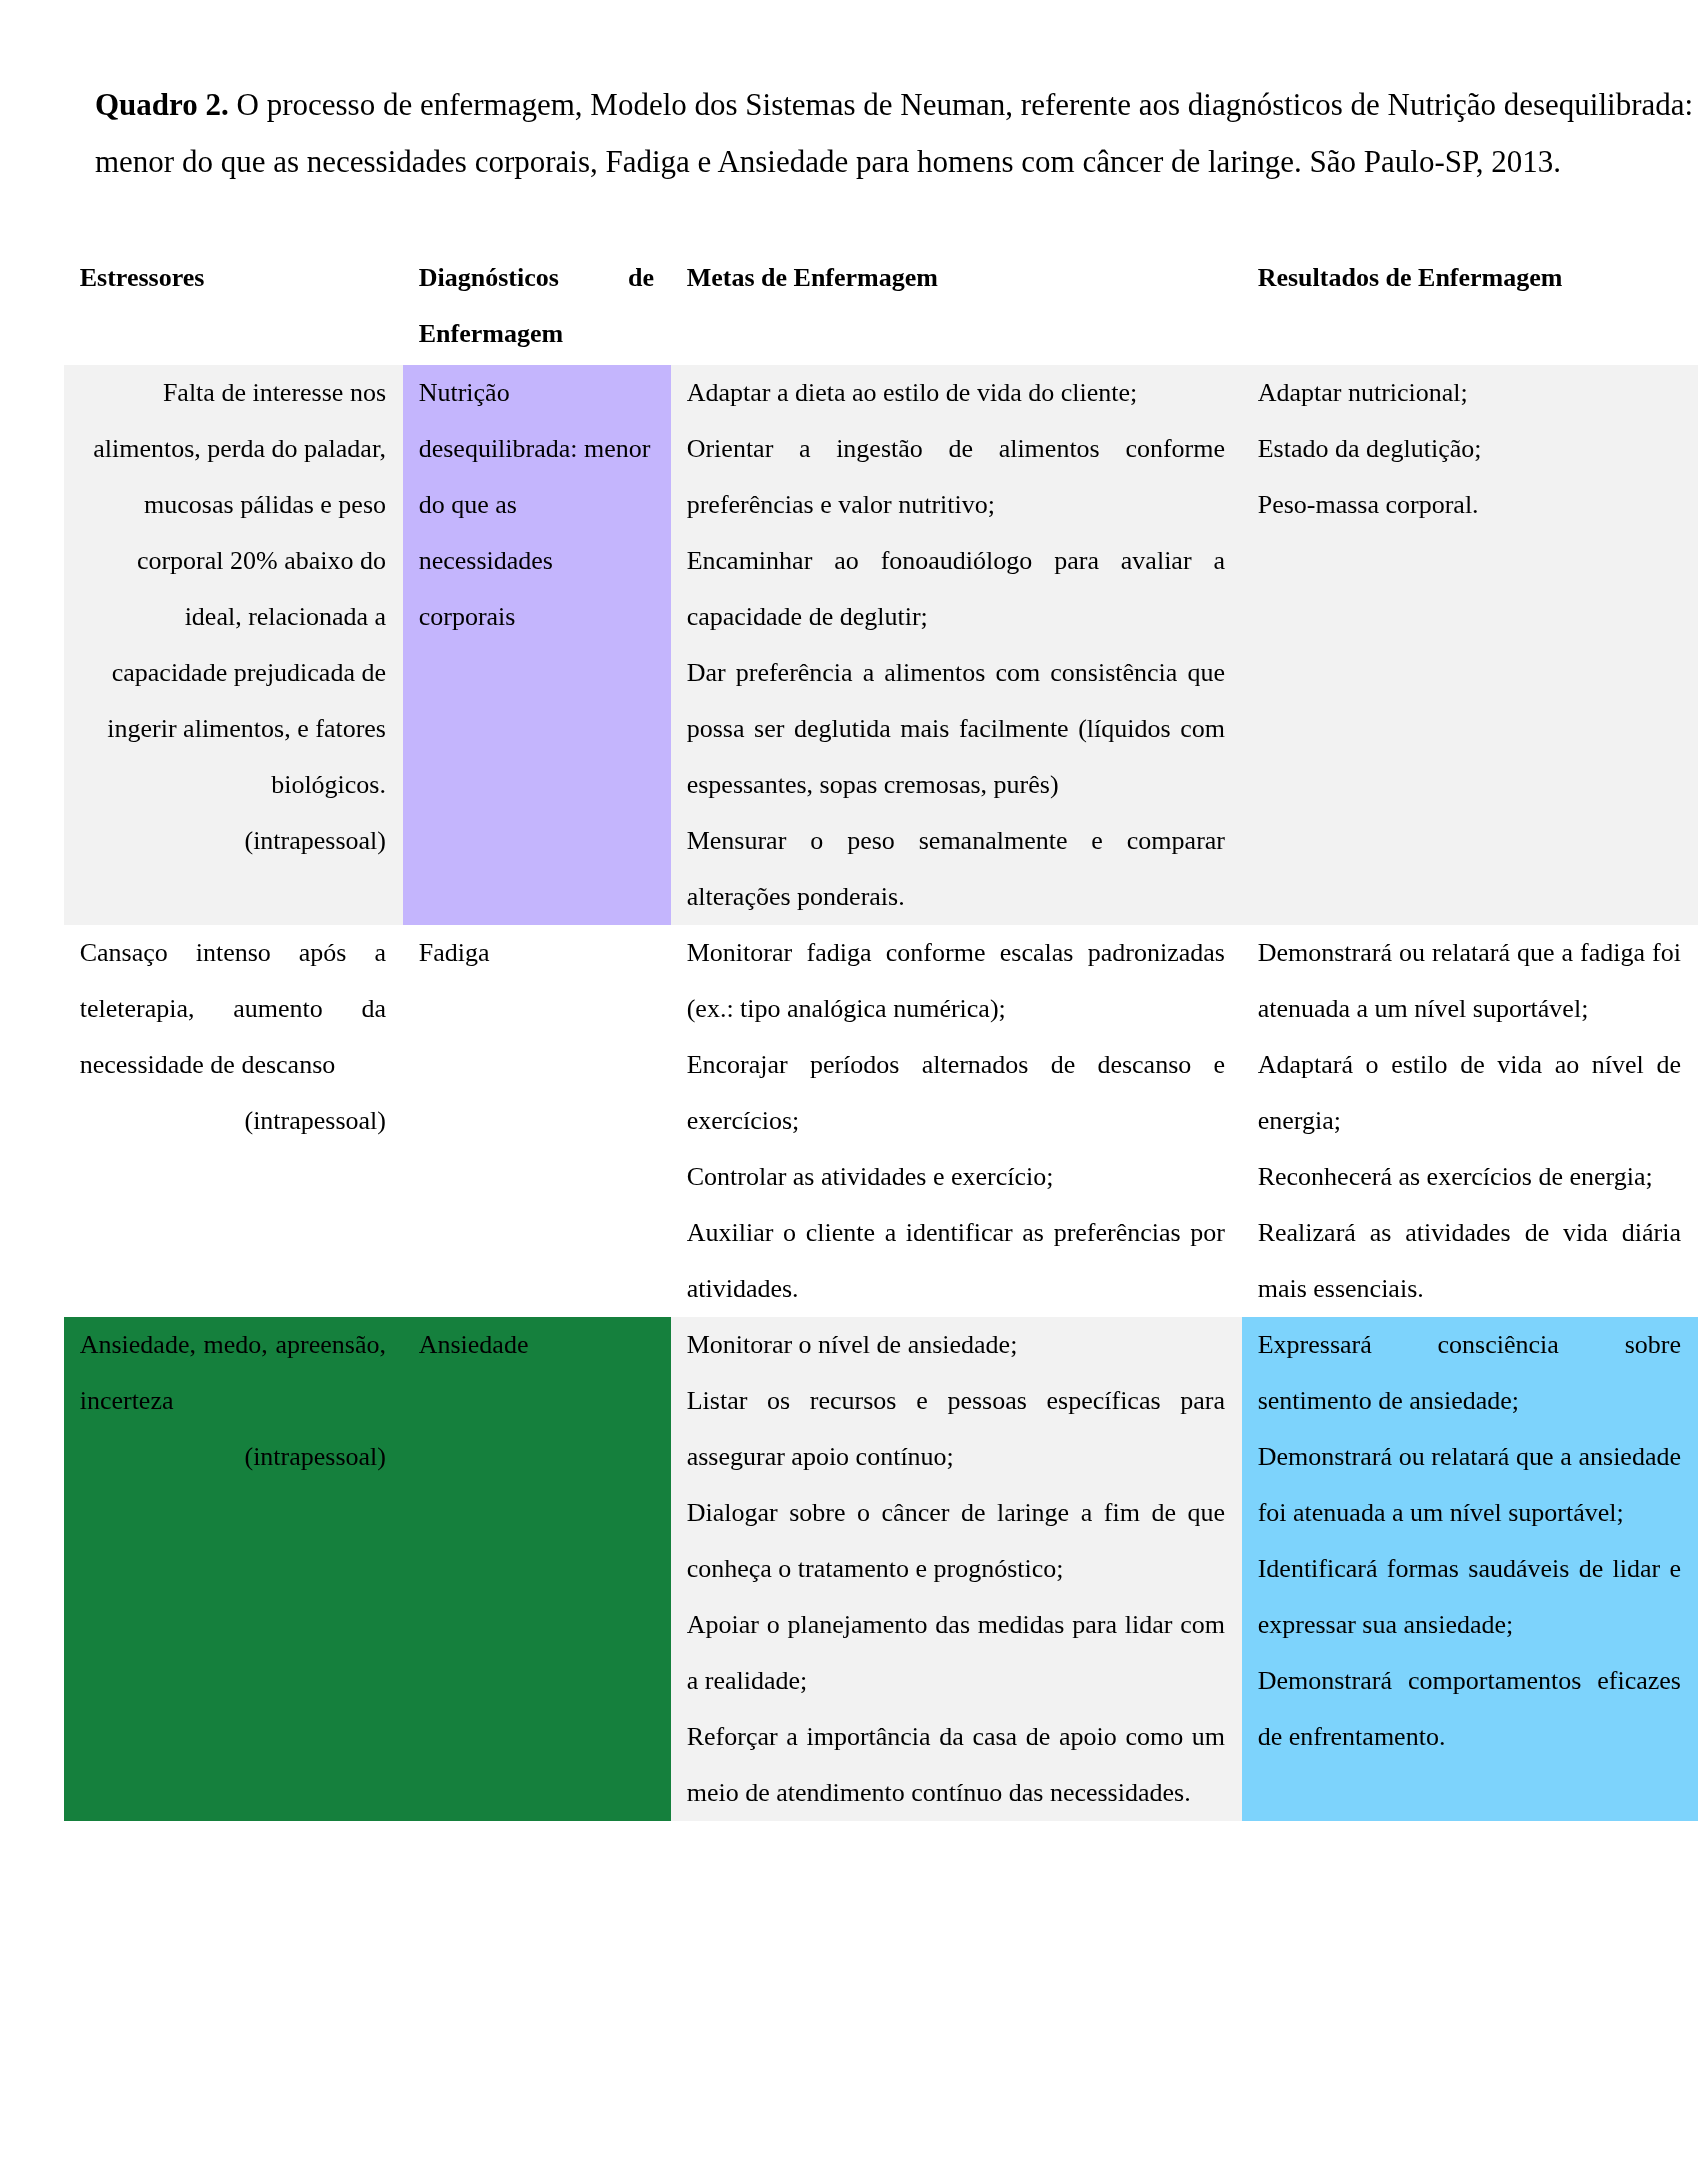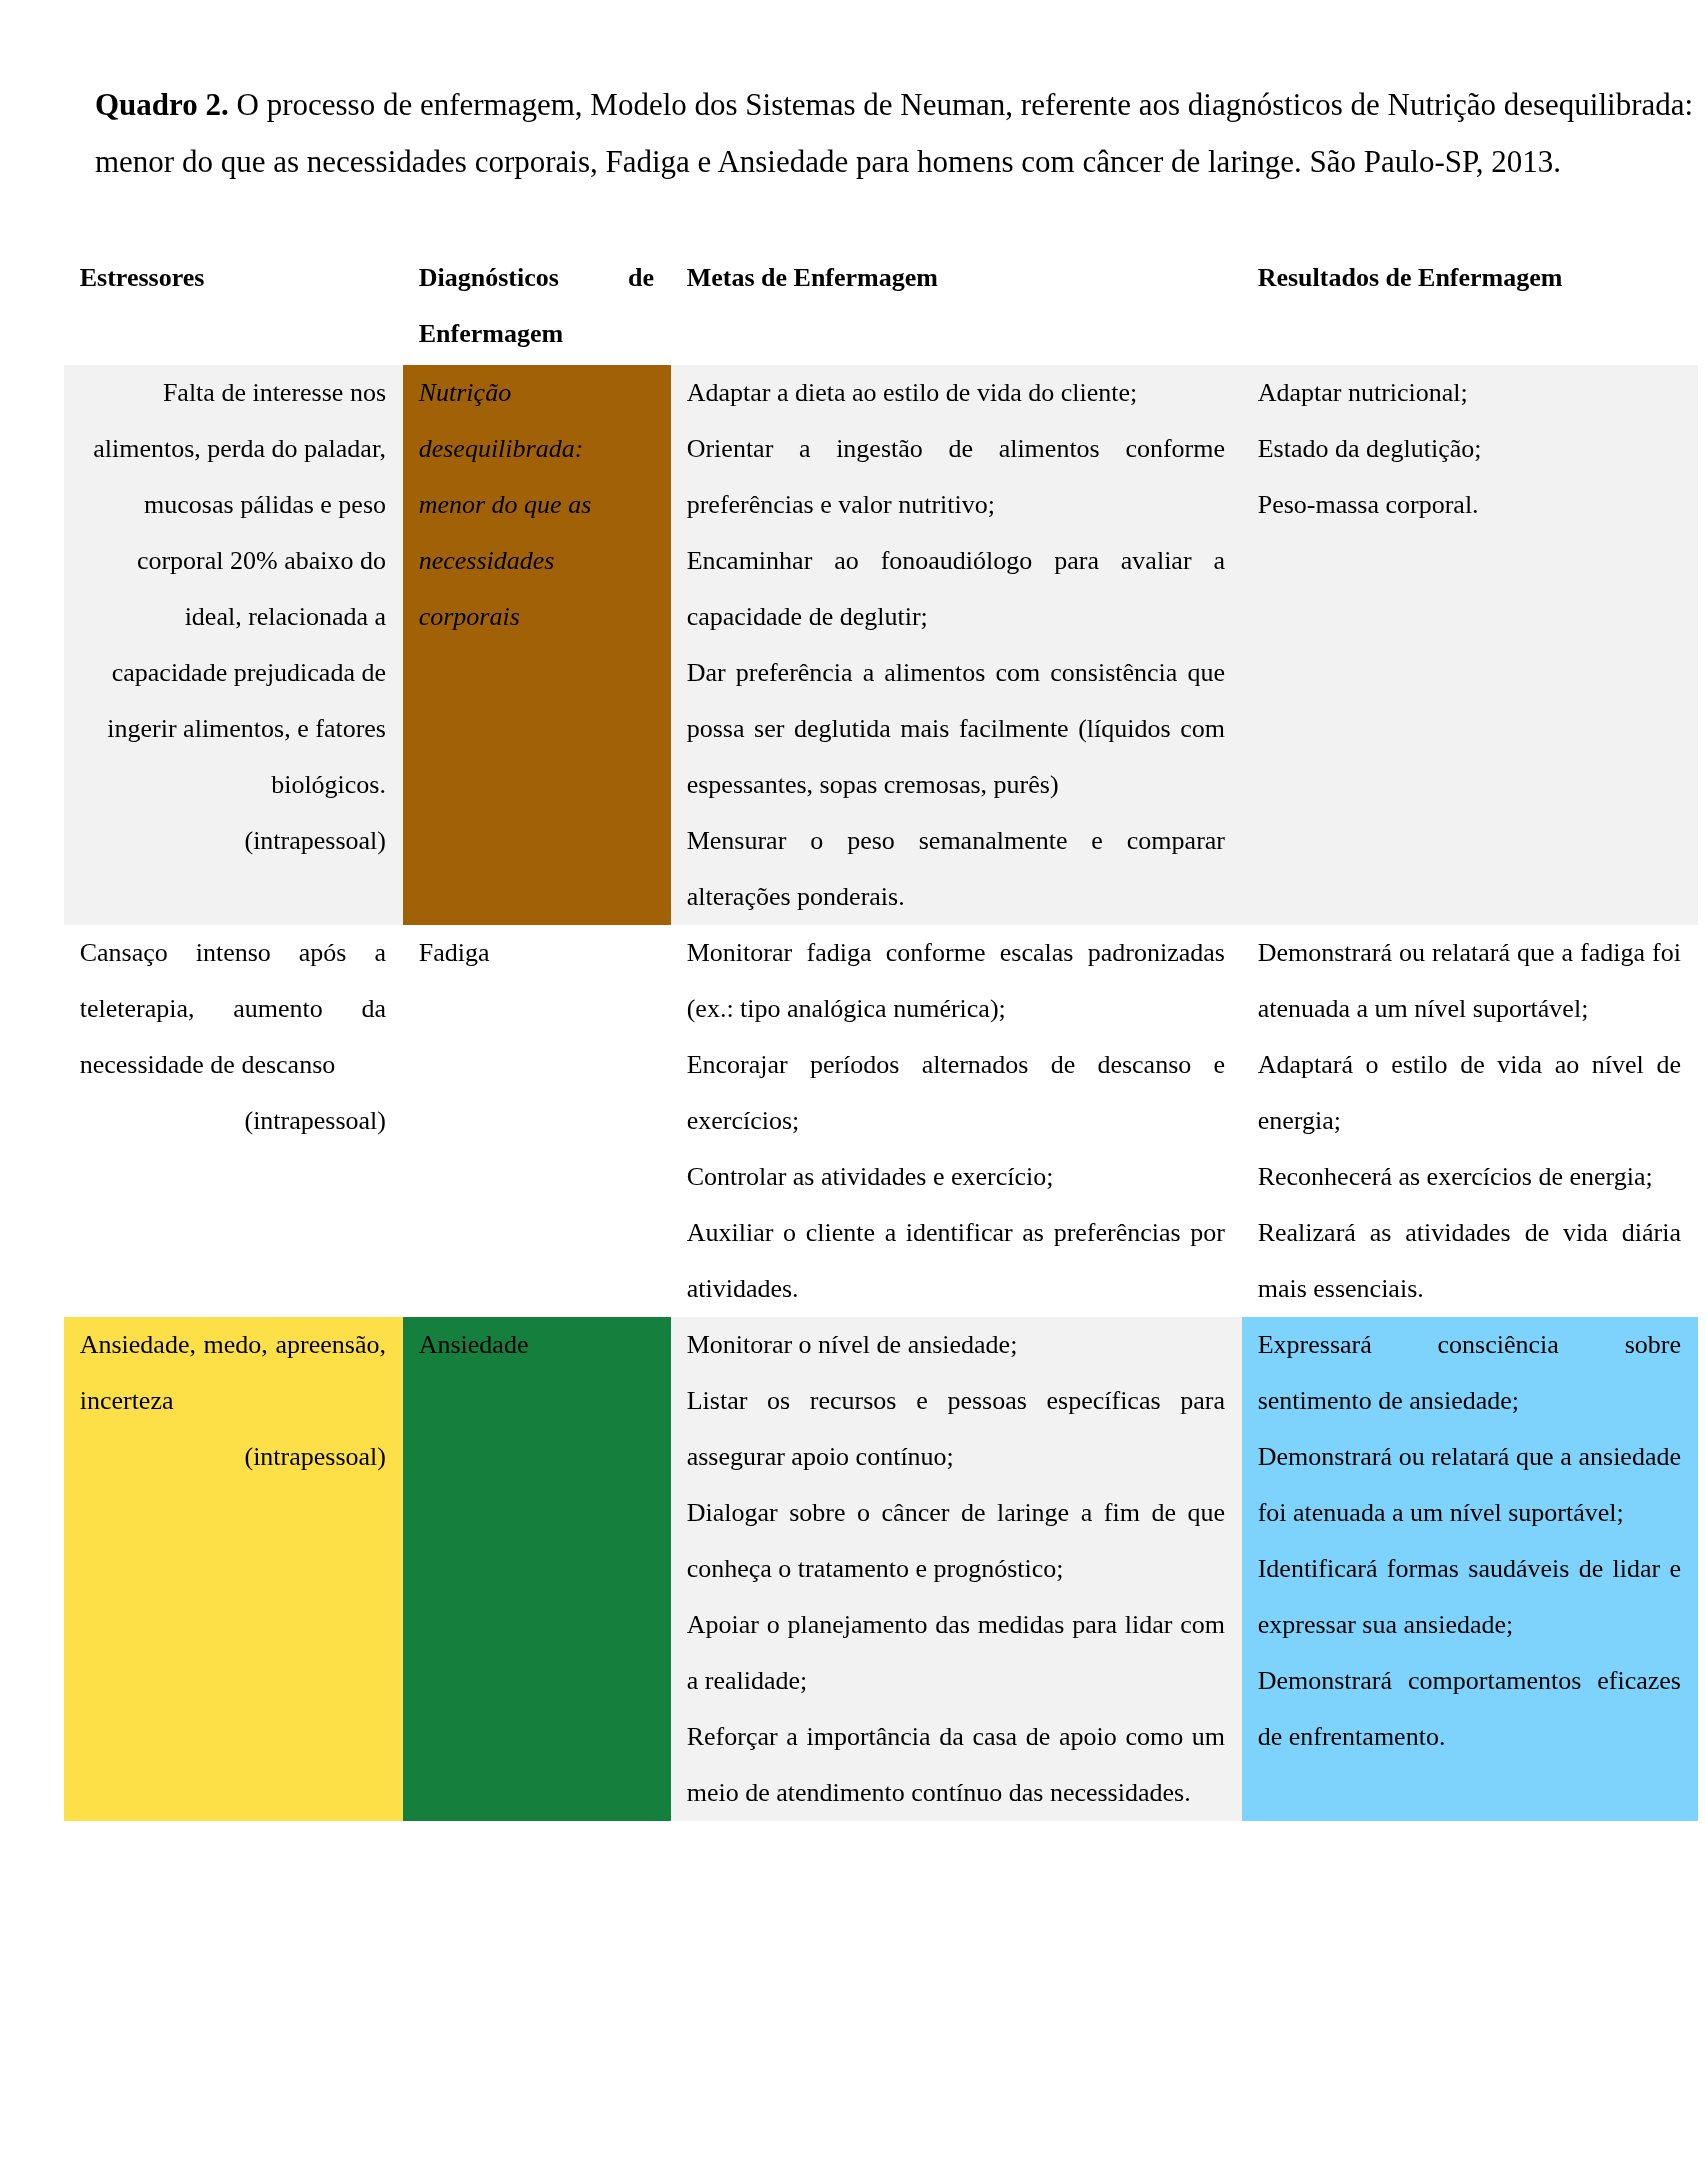--- a/index.html
+++ b/index.html
@@ -102,21 +102,21 @@
         <th>Resultados de Enfermagem</th>
       </tr>
     </thead>
     <tbody>
 
       <tr class="shaded row-nutricao">
         <td style="background: rgb(242, 242, 242);">
           <span class="stress-text">Falta de interesse nos alimentos, perda do paladar, mucosas pálidas e peso corporal 20% abaixo do ideal, relacionada a capacidade prejudicada de ingerir alimentos, e fatores biológicos.</span>
           <span class="stress-text">(intrapessoal)</span>
         </td>
-        <td style="background: #a16207; font-style: italic;">
+        <td style="background: #c4b5fd;">
           <span>Nutrição desequilibrada: menor do que as necessidades corporais</span>
         </td>
         <td style="background: rgb(242, 242, 242);">
           <span class="line-item">Adaptar a dieta ao estilo de vida do cliente;</span>
           <span class="line-item">Orientar a ingestão de alimentos conforme preferências e valor nutritivo;</span>
           <span class="line-item">Encaminhar ao fonoaudiólogo para avaliar a capacidade de deglutir;</span>
           <span class="line-item">Dar preferência a alimentos com consistência que possa ser deglutida mais facilmente (líquidos com espessantes, sopas cremosas, purês)</span>
           <span class="line-item">Mensurar o peso semanalmente e comparar alterações ponderais.</span>
         </td>
         <td style="background: rgb(242, 242, 242);">
@@ -142,21 +142,21 @@
         </td>
         <td>
           <span class="line-item">Demonstrará ou relatará que a fadiga foi atenuada a um nível suportável;</span>
           <span class="line-item">Adaptará o estilo de vida ao nível de energia;</span>
           <span class="line-item">Reconhecerá as exercícios de energia;</span>
           <span class="line-item">Realizará as atividades de vida diária mais essenciais.</span>
         </td>
       </tr>
 
       <tr class="shaded row-ansiedade">
-        <td style="background: #fde047;">
+        <td style="background: #15803d;">
           <span class="stress-text justify">Ansiedade, medo, apreensão, incerteza</span>
           <span class="stress-text">(intrapessoal)</span>
         </td>
         <td style="background: #15803d;">
           <span>Ansiedade</span>
         </td>
         <td style="background: rgb(242, 242, 242);">
           <span class="line-item">Monitorar o nível de ansiedade;</span>
           <span class="line-item">Listar os recursos e pessoas específicas para assegurar apoio contínuo;</span>
           <span class="line-item">Dialogar sobre o câncer de laringe a fim de que conheça o tratamento e prognóstico;</span>

